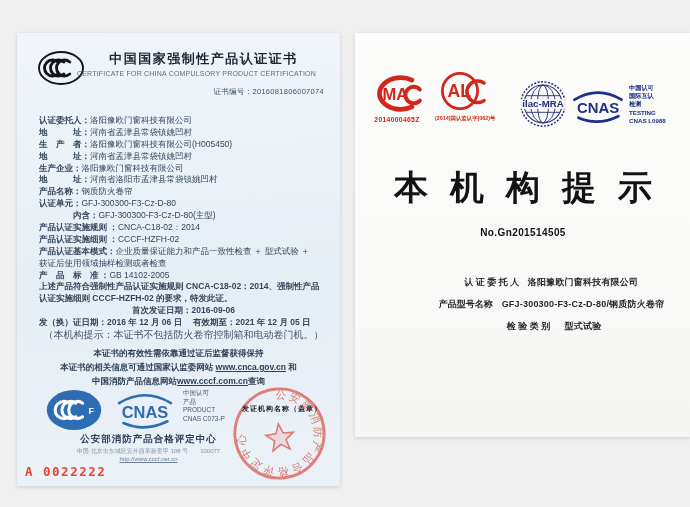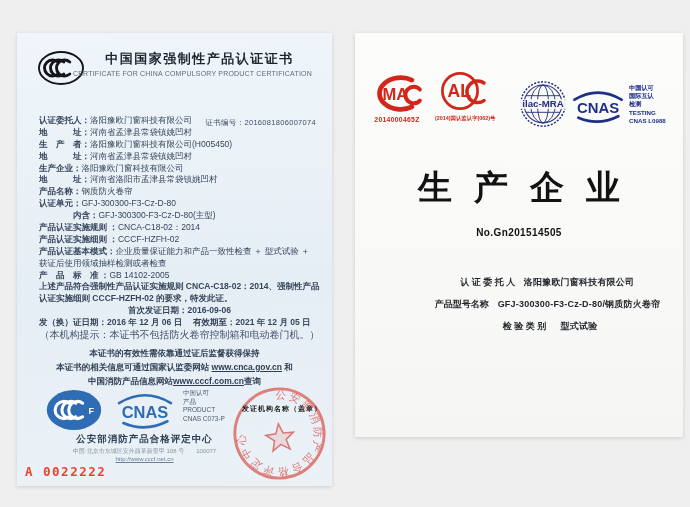--- a/index.html
+++ b/index.html
@@ -2,32 +2,32 @@
 <html><head>
 <meta charset="utf-8">
 <style>
   html,body{margin:0;padding:0;}
   body{
     width:690px;height:507px;position:relative;overflow:hidden;
     background:#efefef;
     font-family:"Liberation Sans",sans-serif;
     -webkit-font-smoothing:antialiased;
   }
-  .page{position:absolute;box-shadow:0 1px 4px rgba(0,0,0,.14);}
+  .page{position:absolute;box-shadow:0 1px 4px rgba(0,0,0,.14);padding-left:8px;}
   
   .page-left{
     left:17px;top:33px;width:315px;height:453px;
     background:linear-gradient(178deg,#eff5fa 0%,#e6eef5 55%,#eaf1f7 100%);
   }
   .l-ccc{position:absolute;left:20px;top:16px;width:48px;height:38px;}
   .l-title{position:absolute;left:58px;right:8px;top:17px;text-align:center;
     font-size:13px;font-weight:700;letter-spacing:1.5px;color:#1d2530;white-space:nowrap;}
   .l-sub{position:absolute;left:40px;right:4px;top:37px;text-align:center;
     font-size:7px;color:#5f6b7c;letter-spacing:.2px;white-space:nowrap;}
-  .l-certno{position:absolute;right:16px;top:54px;font-size:7.5px;color:#40506a;letter-spacing:.3px;margin-top:31px;}
+  .l-certno{position:absolute;right:16px;top:54px;font-size:7.5px;color:#40506a;letter-spacing:.3px;}
   .l-body{position:absolute;left:22px;right:12px;top:66px;font-size:8.5px;color:#36465c;margin-top:16px;}
   .ln{height:11.9px;line-height:11.9px;white-space:nowrap;overflow:hidden;}
   .lab{font-weight:700;}
   .stmt{font-weight:700;}
   .semi{font-weight:700;}
   .center{text-align:center;}
   .note{font-weight:400;font-size:10px;color:#42526a;}
   .l-footer{position:absolute;left:0;right:0;top:314px;text-align:center;
     font-size:8.5px;font-weight:700;color:#2f3f55;line-height:13.8px;}
   .l-footer a,.l-footer .lnk{text-decoration:underline;color:#2f3f55;}
@@ -207,21 +207,21 @@
   </div>
 
   <div class="cnas-cap">
     <div>中国认可</div>
     <div>国际互认</div>
     <div>检测</div>
     <div>TESTING</div>
     <div>CNAS L0988</div>
   </div>
 
-  <div class="r-title">生产企业</div>
+  <div class="r-title">本机构提示</div>
   <div class="r-no">No.Gn201514505</div>
 
   <div class="r-fields">
     <div class="f-row"><span class="f-label">认 证 委 托 人</span><span class="f-value">洛阳豫欧门窗科技有限公司</span></div>
     <div class="f-row"><span class="f-label">产品型号名称</span><span class="f-value">GFJ-300300-F3-Cz-D-80/钢质防火卷帘</span></div>
     <div class="f-row"><span class="f-label">检 验 类 别</span><span class="f-value">型式试验</span></div>
   </div>
 
 </div>
 

